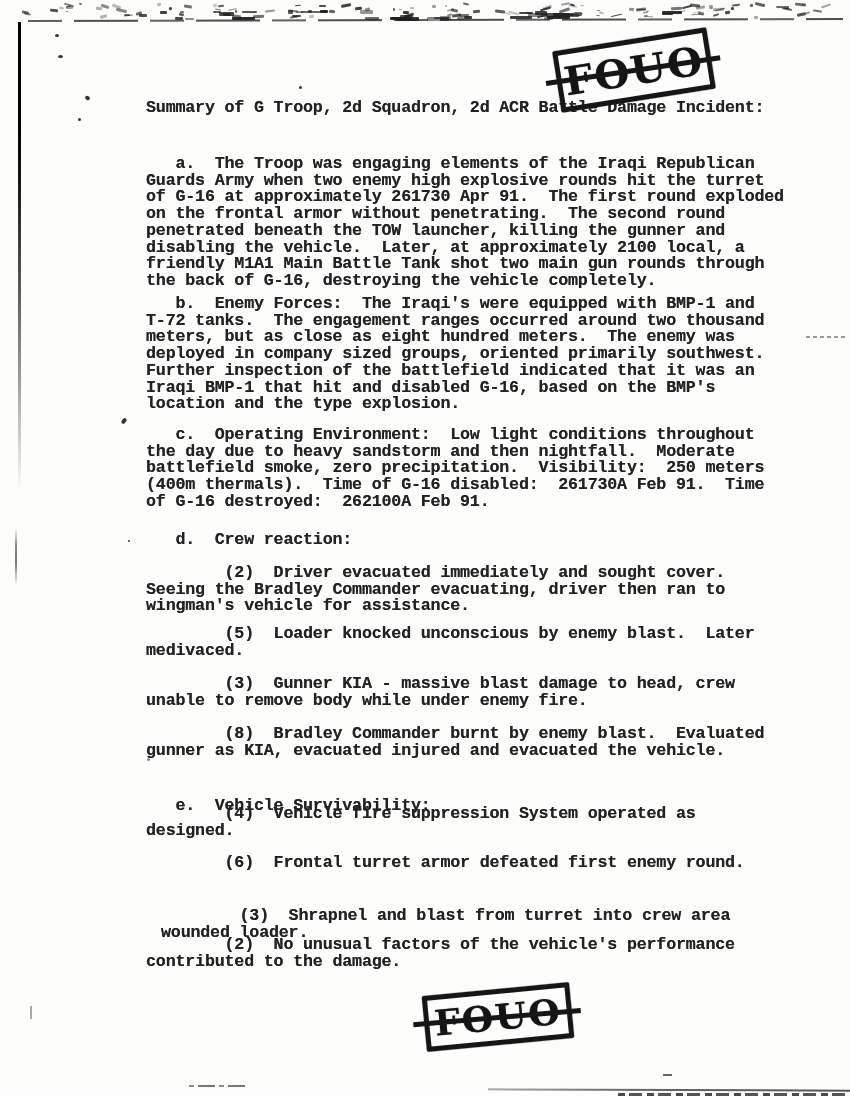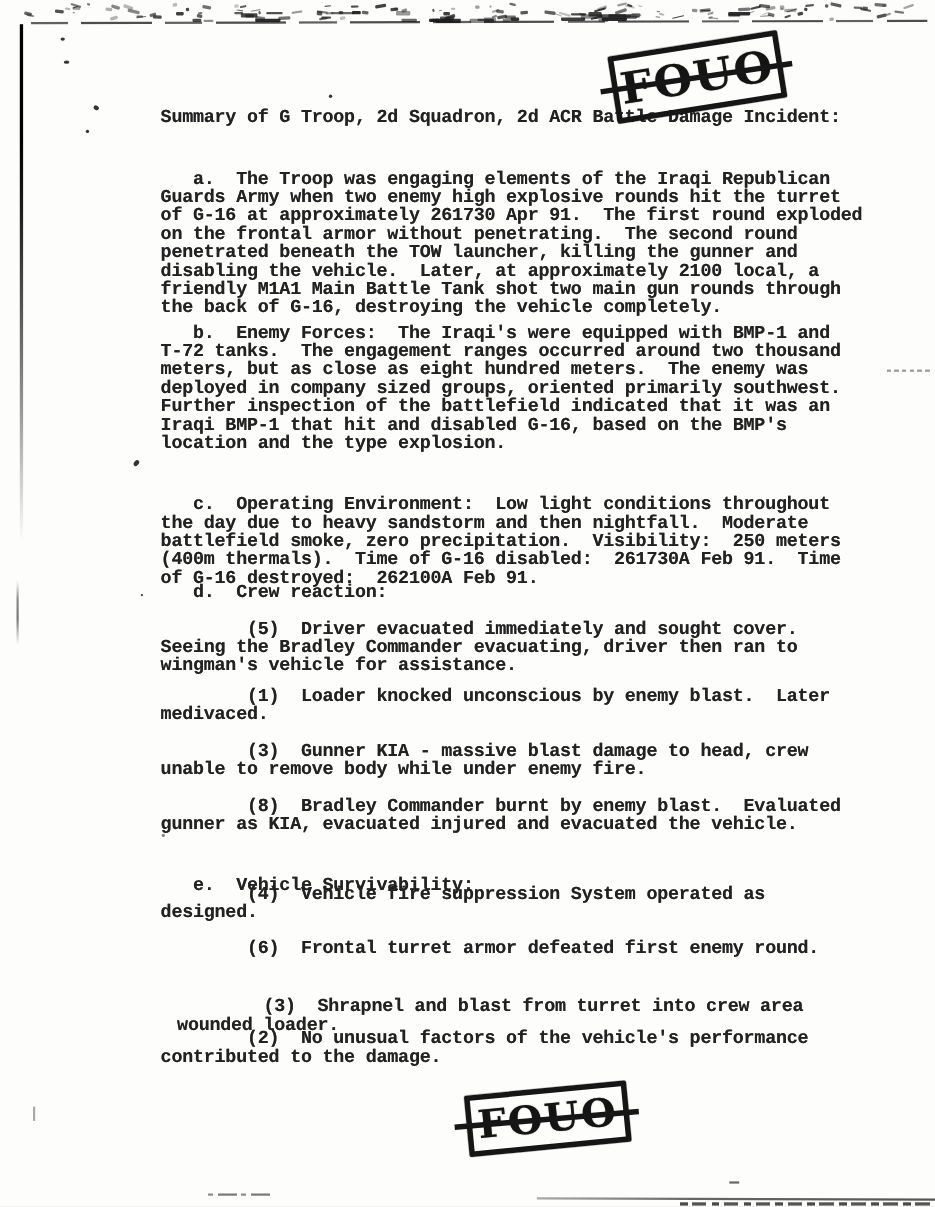--- a/index.html
+++ b/index.html
@@ -268,30 +268,30 @@
 disabling the vehicle.  Later, at approximately 2100 local, a
 friendly M1A1 Main Battle Tank shot two main gun rounds through
 the back of G-16, destroying the vehicle completely.</div>
       <div class="textblock" style="top: 296px;">   b.  Enemy Forces:  The Iraqi's were equipped with BMP-1 and
 T-72 tanks.  The engagement ranges occurred around two thousand
 meters, but as close as eight hundred meters.  The enemy was
 deployed in company sized groups, oriented primarily southwest.
 Further inspection of the battlefield indicated that it was an
 Iraqi BMP-1 that hit and disabled G-16, based on the BMP's
 location and the type explosion.</div>
-      <div class="textblock" style="top: 452px;">   c.  Operating Environment:  Low light conditions throughout
+      <div class="textblock" style="top: 427px;">   c.  Operating Environment:  Low light conditions throughout
 the day due to heavy sandstorm and then nightfall.  Moderate
 battlefield smoke, zero precipitation.  Visibility:  250 meters
 (400m thermals).  Time of G-16 disabled:  261730A Feb 91.  Time
 of G-16 destroyed:  262100A Feb 91.</div>
       <div class="textblock" style="top: 532px;">   d.  Crew reaction:</div>
-      <div class="textblock" style="top: 565px;">        (5)  Driver evacuated immediately and sought cover.
+      <div class="textblock" style="top: 565px;">        (2)  Driver evacuated immediately and sought cover.
 Seeing the Bradley Commander evacuating, driver then ran to
 wingman's vehicle for assistance.</div>
-      <div class="textblock" style="top: 626px;">        (1)  Loader knocked unconscious by enemy blast.  Later
+      <div class="textblock" style="top: 626px;">        (5)  Loader knocked unconscious by enemy blast.  Later
 medivaced.</div>
       <div class="textblock" style="top: 676px;">        (3)  Gunner KIA - massive blast damage to head, crew
 unable to remove body while under enemy fire.</div>
       <div class="textblock" style="top: 726px;">        (8)  Bradley Commander burnt by enemy blast.  Evaluated
 gunner as KIA, evacuated injured and evacuated the vehicle.</div>
       <div class="textblock" style="top: 798px;">   e.  Vehicle Survivability:</div>
       <div class="textblock" style="top: 806px;">        (4)  Vehicle fire suppression System operated as
 designed.</div>
       <div class="textblock" style="top: 855px;">        (6)  Frontal turret armor defeated first enemy round.</div>
       <div class="textblock" style="top: 908px; margin-left: 15px;">        (3)  Shrapnel and blast from turret into crew area

